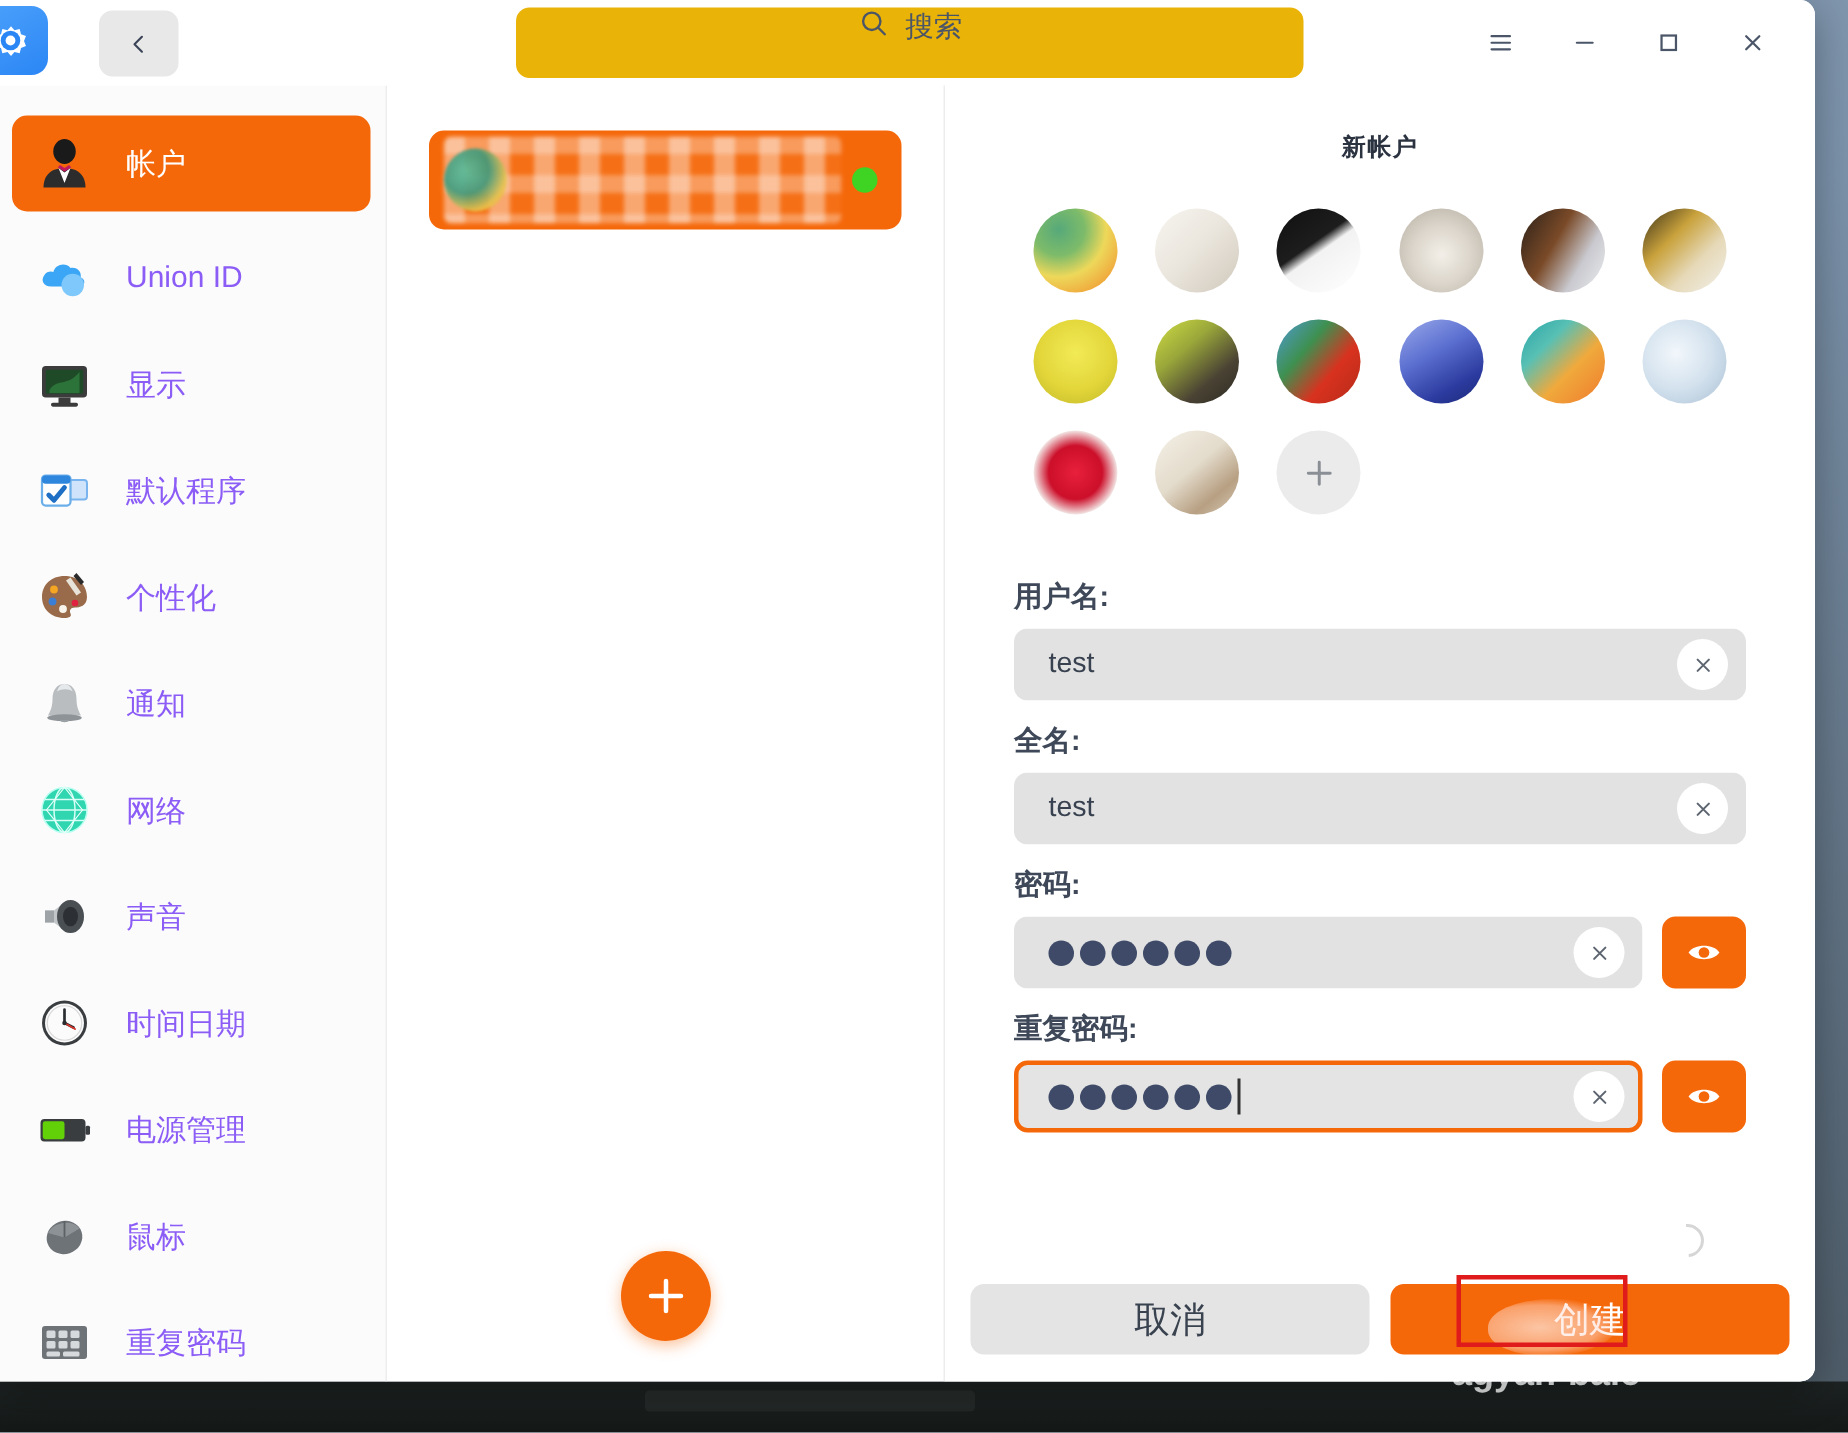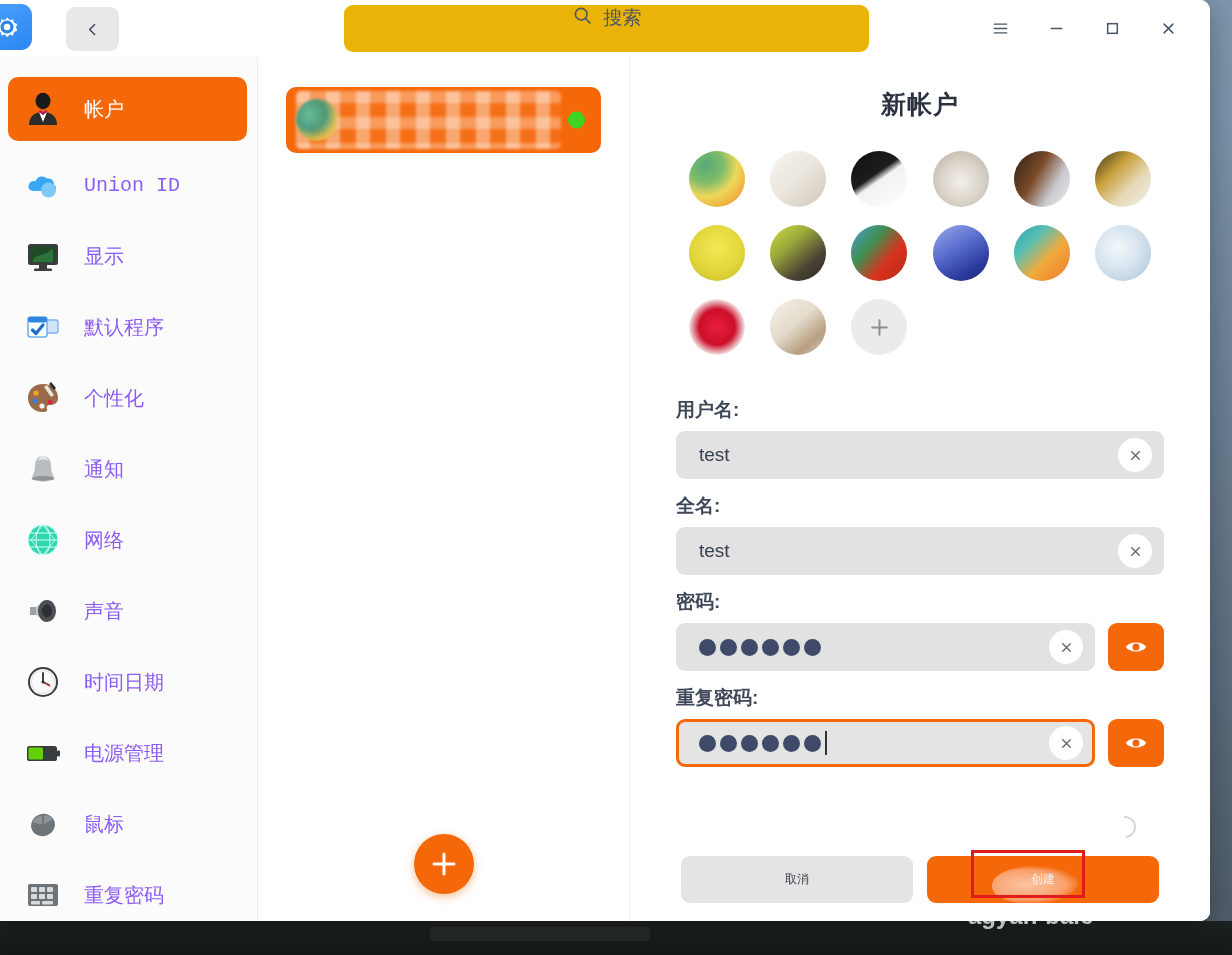--- a/index.html
+++ b/index.html
@@ -74,21 +74,20 @@
     background: #fbfbfb;
     border-right: 1px solid #ededed;
     padding: 20px 0 0 0;
     overflow: hidden;
   }
   .side-item {
     display: flex; align-items: center;
     height: 56px; margin: 0 10px 15px 8px;
     padding-left: 12px; border-radius: 10px;
     cursor: pointer;
-    font-family: Liberation Mono, monospace;
   }
   .side-item.active { background: #F5680A; margin-bottom: 16px; height: 64px;}
   .side-item .ico { width: 46px; height: 44px; flex: none;
                     display:flex; align-items:center; justify-content:center; }
   .side-item .ico svg { width: 40px; height: 40px; }
   .side-label { margin-left: 18px; font-size: 20px; color: #8b5cf6; }
   .side-item.active .side-label { color: #ffffff; }
   
   #list-panel {
     width: 372px; height: 100%;
@@ -130,21 +129,21 @@
   }
   .fab svg { width: 30px; height: 30px; }
   
   #form-panel {
     flex: 1; height: 100%;
     background: #ffffff;
     position: relative;
     padding: 0 46px;
   }
   .form-title {
-    text-align:center; font-size: 25px; font-weight: bold;
+    text-align:center; font-size: 16px; font-weight: bold;
     color:#2b3240; margin-top: 31px; letter-spacing: 1px;
   }
   .avatars {
     margin-top: 30px;
     display: grid; grid-template-columns: repeat(6, 1fr);
     row-gap: 18px; column-gap: 0; justify-items: center;
   }
   .av { width: 56px; height: 56px; border-radius: 50%; cursor:pointer; }
   .av-add {
     width:56px; height:56px; border-radius:50%;
@@ -176,23 +175,23 @@
   }
   .eye-btn svg { width:26px; height:26px; }
   
   #footer {
     position:absolute; left:0; right:0; bottom:0; height: 83px;
     background:#ffffff;
     display:flex; align-items:center; justify-content:center; gap: 14px;
     padding: 0 14px;
   }
   .btn {
-    width: 232px; height: 47px; border-radius: 9px;
+    width: 266px; height: 47px; border-radius: 9px;
     display:flex; align-items:center; justify-content:center;
-    font-size: 12px; cursor:pointer; border:none;
+    font-size: 24px; cursor:pointer; border:none;
   }
   .btn-cancel { background:#e4e4e4; color:#39424f; }
   .btn-create { background:#F5680A; color:#ffffff; position:relative;text-align:center; }
   .scroll-hint {
     position:absolute; right:74px; bottom:83px;
     width:22px; height:22px; border-radius:50%;
     border:2px solid #d6d6d6; border-left-color:transparent; border-bottom-color:transparent;
     transform: rotate(40deg);
   }
   

